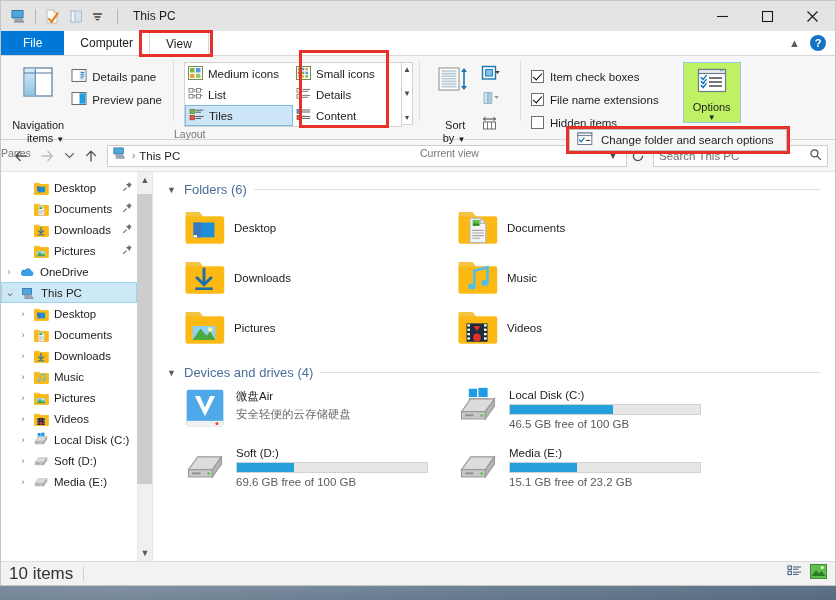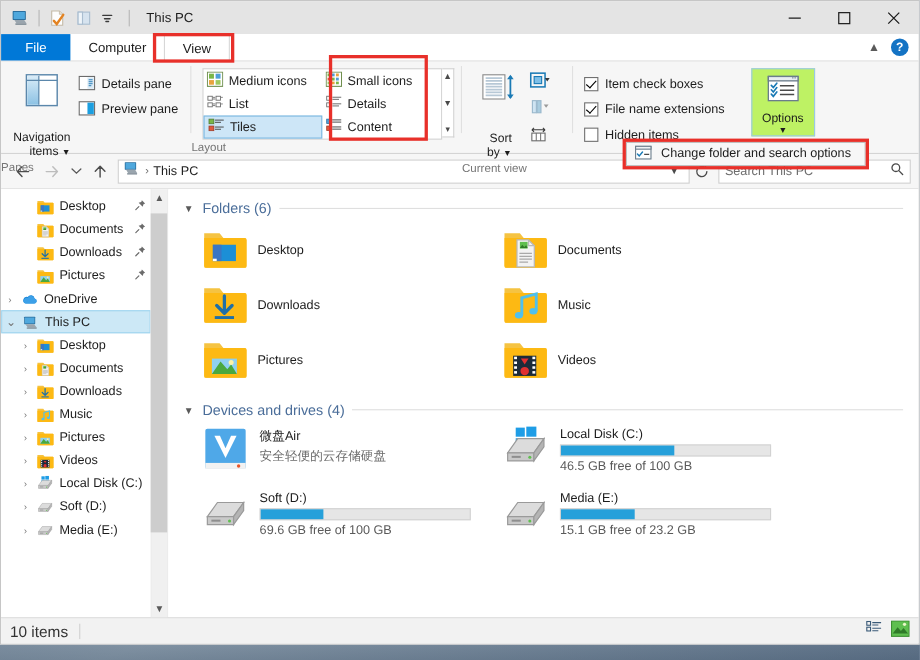--- a/index.html
+++ b/index.html
@@ -151,21 +151,21 @@
   .drvtxt { padding-top:3px; width:195px; }
   .drvname { font-size:11.5px; color:#1c1c1c; margin-bottom:3px; }
   .drvsub  { font-size:11.5px; color:#5a5a5a; }
   .bar { width:192px; height:11px; background:#e6e6e6; border:1px solid #d2d2d2; margin-bottom:3px; }
   .bar > i { display:block; height:100%; background:#26a0da; }
   .cloudsub { font-size:11.5px; color:#6a6a6a; }
 
   
   .statusbar { height:24px; background:#f2f2f2; border-top:1px solid #dcdcdc; display:flex; align-items:center;
                padding:0 8px; flex:none; }
-  .status-txt { font-size:14px; color:#333; }
+  .status-txt { font-size:17px; color:#333; }
   .status-sep { width:1px; height:14px; background:#d0d0d0; margin-left:10px; }
   .status-right { margin-left:auto; display:flex; align-items:center; gap:7px; }
 
   svg { shape-rendering: geometricPrecision; }
 </style>
 </head>
 <body>
 
 <div id="desktop"></div>
 

